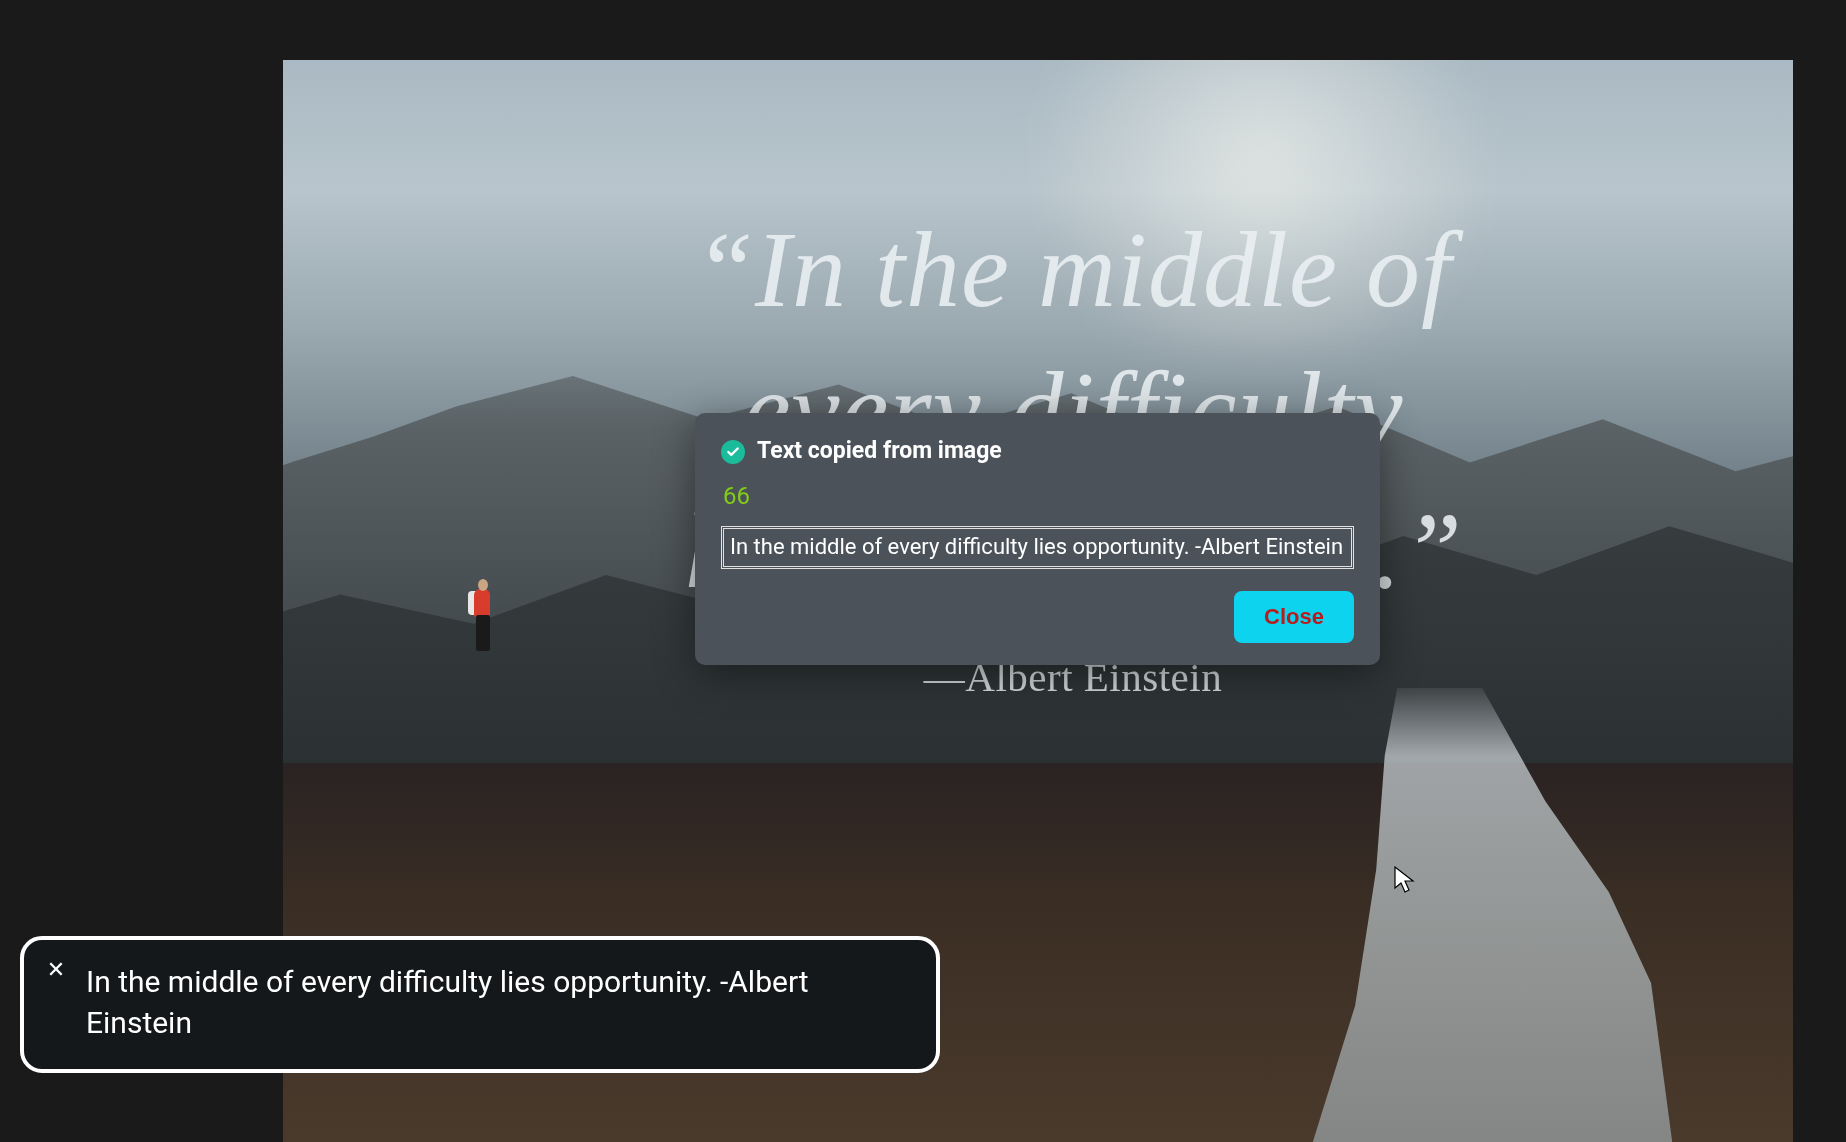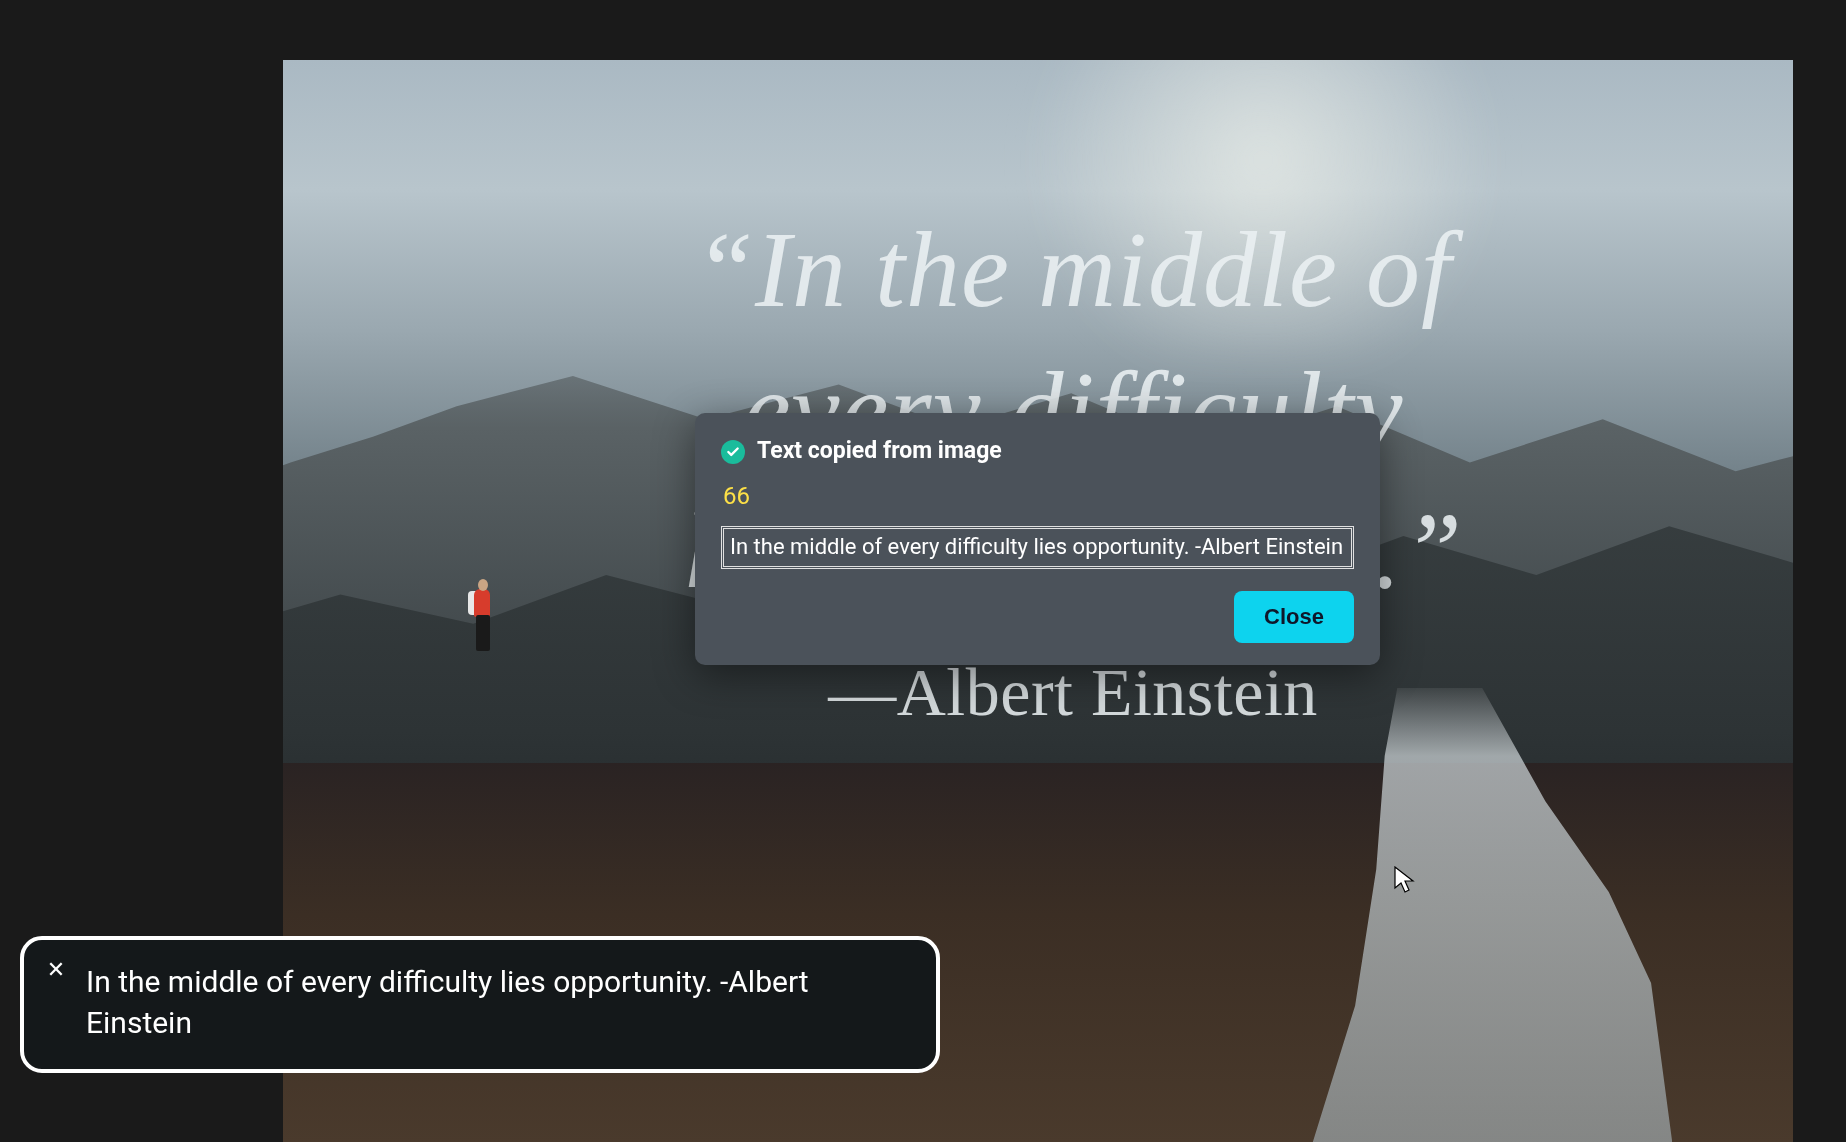--- a/index.html
+++ b/index.html
@@ -153,21 +153,21 @@
       font-family: Georgia, "Times New Roman", serif;
       font-style: italic;
       font-size: 108px;
       line-height: 1.3;
       font-weight: 400;
       letter-spacing: 1px;
     }
 
     .quote-attrib {
       font-family: Georgia, "Times New Roman", serif;
-      font-size: 68px;
+      font-size: 41px;
       margin-top: 32px;
       letter-spacing: 0.5px;
       color: rgba(235,240,243,0.88);
     }
 
     .modal {
       position: absolute;
       left: 695px;
       top: 413px;
       width: 685px;
@@ -202,21 +202,21 @@
     }
 
     .modal-title {
       font-size: 23px;
       font-weight: 700;
       color: #ffffff;
     }
 
     .modal-line1 {
       font-size: 24px;
-      color: #fde047;
+      color: #84cc16;
       margin-bottom: 16px;
       margin-left: 2px;
       margin-top: 15px;
     }
 
     .text-field {
       border: 3px double #e0e0e0;
       padding: 4px 6px;
       font-size: 22px;
       line-height: 1.3;
@@ -224,21 +224,21 @@
       margin-bottom: 22px;
     }
 
     .modal-actions {
       display: flex;
       justify-content: flex-end;
     }
 
     .close-btn {
       background: #0dd3ee;
-      color: #0f172a;
+      color: #b91c1c;
       border: none;
       font-size: 22px;
       font-weight: 700;
       padding: 13px 30px;
       border-radius: 8px;
       cursor: pointer;
     }
 
     .toast {
       position: absolute;

